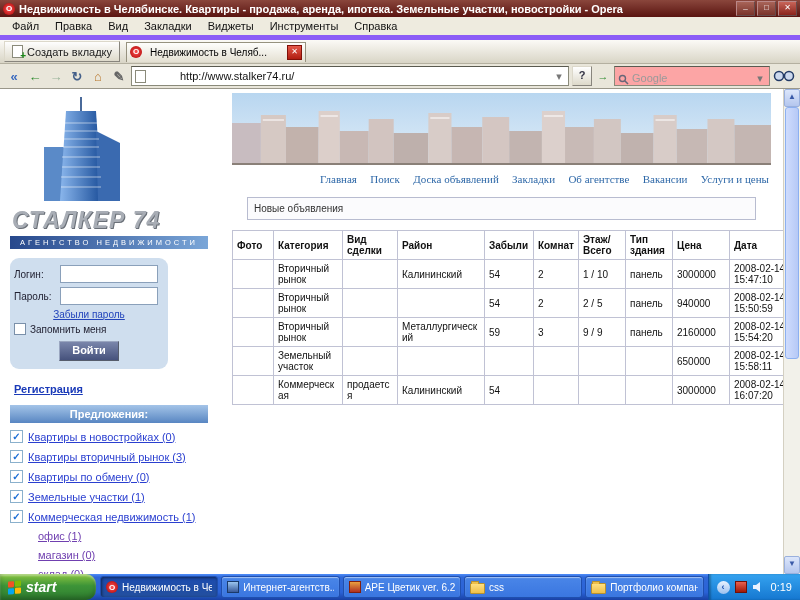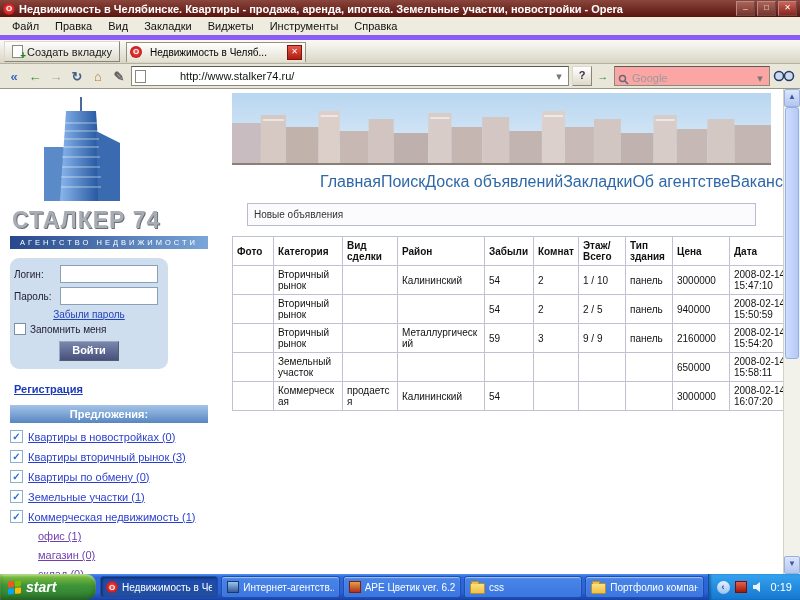--- a/index.html
+++ b/index.html
@@ -63,21 +63,21 @@
     display:flex;align-items:flex-end;padding:0 3px;gap:1px;}
   .search-input{flex:1;border:none;outline:none;font:11px "Liberation Sans",sans-serif;color:#333;
     background:transparent;min-width:0;}
   .search-input::placeholder{color:#9a9a9a;}
   
   .content{flex:1;display:flex;overflow:hidden;background:#fff;}
   .page{flex:1;display:flex;overflow:hidden;}
   
   .sidebar{width:212px;padding:6px 0 0 10px;flex:0 0 auto;}
   .logo-title{font-size:23px;font-weight:bold;letter-spacing:1px;color:#a8adb5;
-    text-shadow:1px 1px 0 #6a7078;margin:2px 0 2px 2px;}
+    text-shadow:1px 1px 0 #6a7078;margin:2px 0 2px 2px;font-style:italic;}
   .logo-sub{background:linear-gradient(90deg,#27488c,#7aa6d8);color:#fff;font-size:7.5px;
     letter-spacing:3px;text-align:center;padding:2px 0;width:198px;}
   .login-panel{width:150px;background:#cfdeee;border-radius:9px;margin-top:9px;padding:7px 4px 8px;}
   .login-row{display:flex;align-items:center;margin-bottom:4px;gap:4px;}
   .login-row label{width:42px;color:#223;font-size:10px;}
   .login-row input{width:92px;height:14px;border:1px solid #8aa0ba;font:10px "Liberation Sans",sans-serif;}
   .forgot{display:block;text-align:center;color:#2244bb;font-size:10px;text-decoration:underline;margin:3px 0;}
   .remember{display:flex;align-items:center;gap:4px;font-size:10px;color:#223;margin:3px 0 6px;}
   .remember .cb{width:10px;height:10px;border:1px solid #7a90aa;background:#fff;display:inline-block;}
   .login-btn{display:block;margin:0 auto;width:58px;height:18px;background:linear-gradient(#7a86ab,#46527c);
@@ -89,21 +89,21 @@
   .offer.sub{margin-left:28px;}
   .offer-check{width:11px;height:11px;border:1px solid #8ab0cc;background:#fff;flex:0 0 auto;
     display:inline-flex;align-items:center;justify-content:center;}
   .offer-check::after{content:"✓";color:#1b6ed6;font-size:10px;font-weight:bold;line-height:1;}
   .offer-label{color:#2a3fd0;text-decoration:underline;font-size:11px;}
   .offer.sub .offer-label{color:#7040b0;}
   
   .main{flex:1;padding:4px 12px 0 10px;overflow:hidden;}
   .banner{width:100%;height:72px;display:block;}
   .nav-row{display:flex;justify-content:space-between;padding:8px 2px 0 88px;}
-  .nav-link{color:#2e68a8;font-size:16px;white-space:nowrap;}
+  .nav-link{color:#2e68a8;font-size:11px;white-space:nowrap;font-family:Liberation Serif, serif;}
   .section-box{border:1px solid #b8bcd0;background:#fbfbfd;color:#333;font-size:10px;
     padding:5px 6px;margin:12px 15px 10px;}
   table.ads{width:100%;border-collapse:collapse;table-layout:fixed;font-size:10px;color:#111;}
   .ads th,.ads td{border:1px solid #c0c2d4;padding:3px 4px;text-align:left;vertical-align:middle;
     overflow:hidden;word-wrap:break-word;}
   .ads th{font-weight:bold;background:#fff;}
   .ads th:nth-child(1){width:32px;}  .ads th:nth-child(2){width:60px;}
   .ads th:nth-child(3){width:46px;}  .ads th:nth-child(4){width:78px;}
   .ads th:nth-child(5){width:40px;}  .ads th:nth-child(6){width:36px;}
   .ads th:nth-child(7){width:38px;}  .ads th:nth-child(8){width:38px;}

